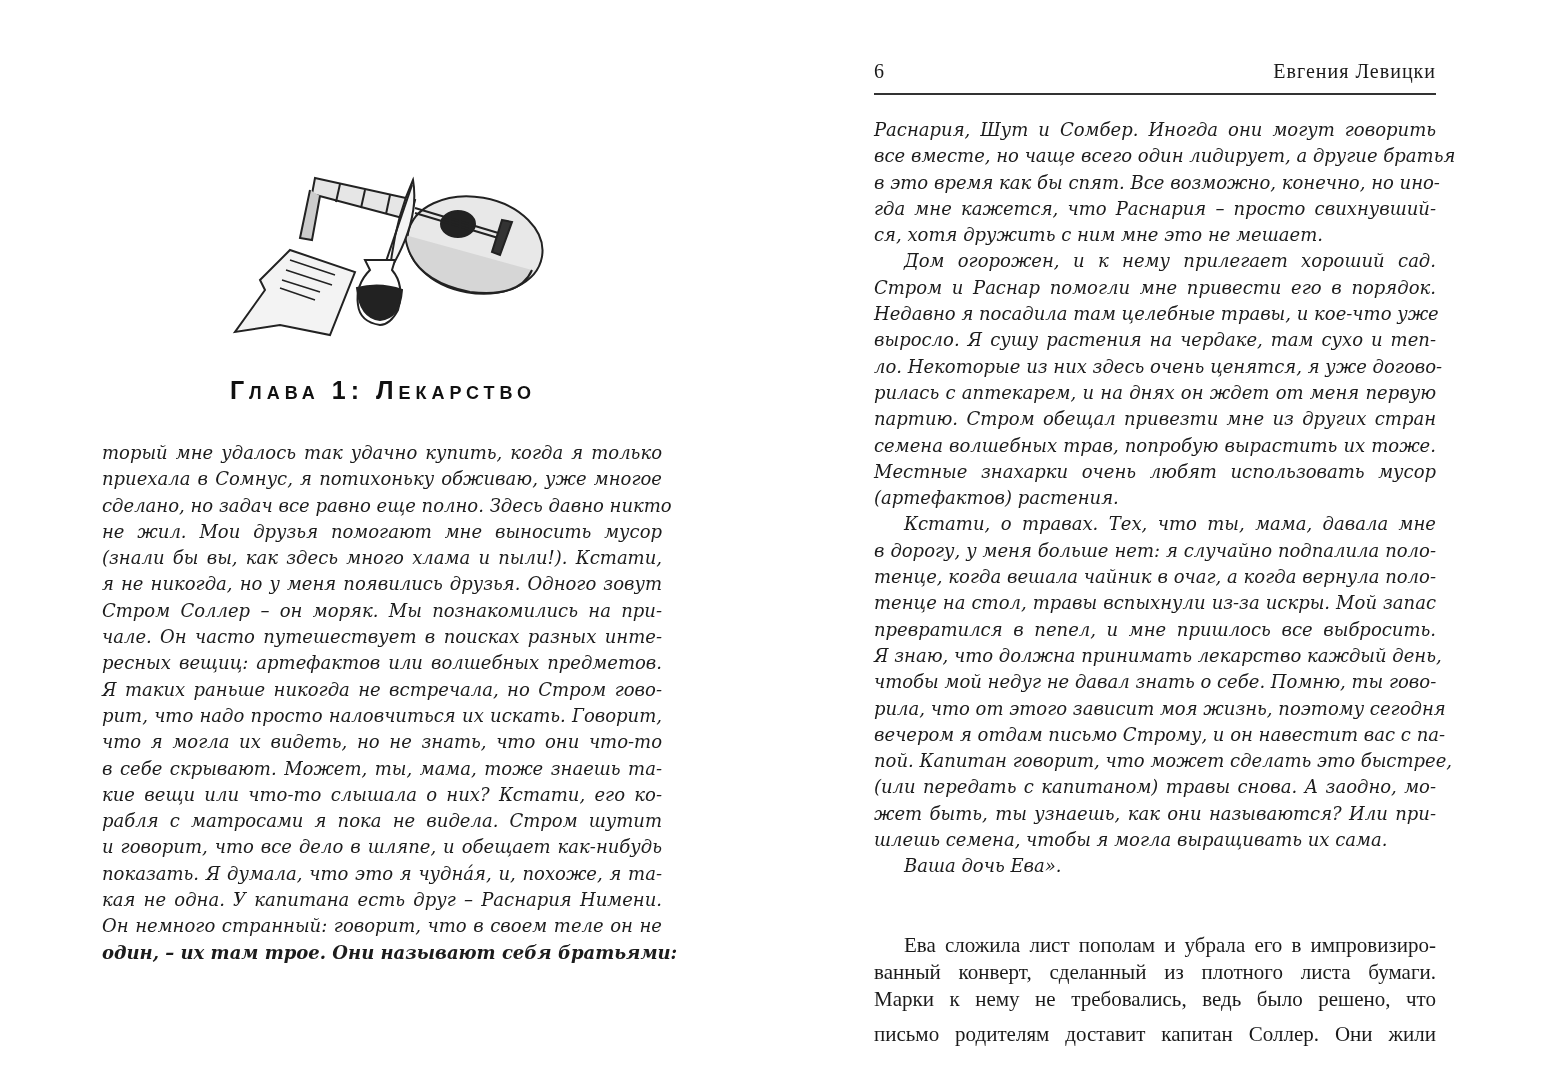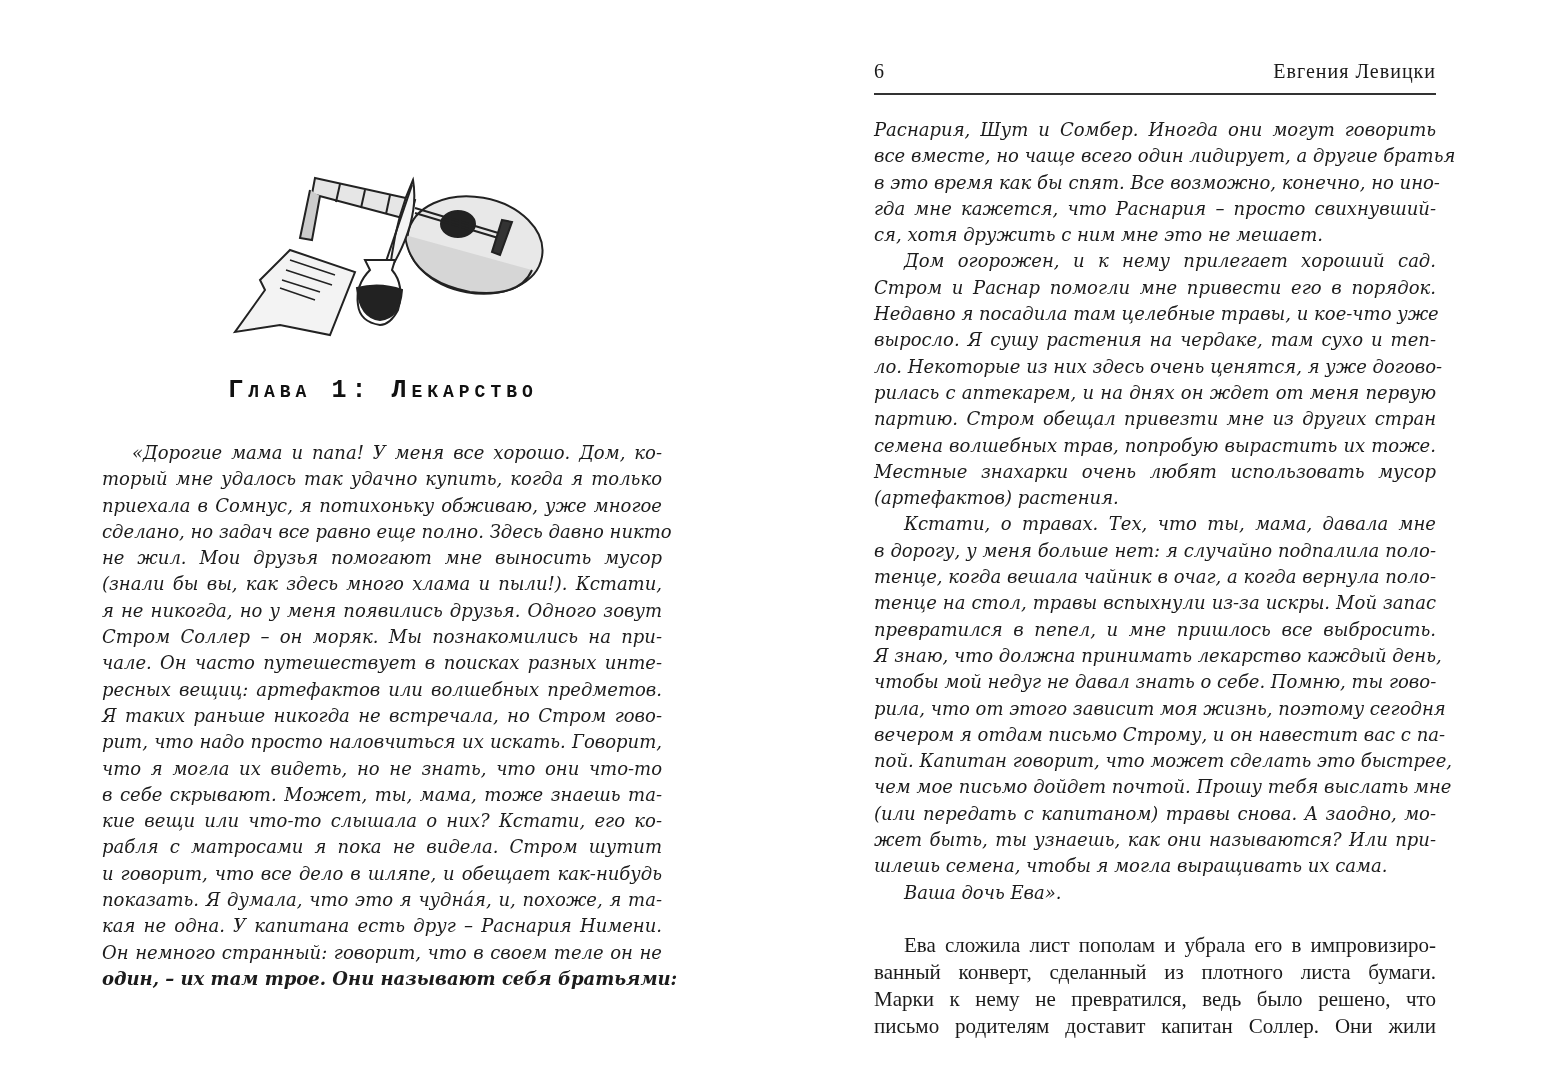--- a/index.html
+++ b/index.html
@@ -8,21 +8,21 @@
     color: #1a1a1a;
   }
   .page { position: absolute; top: 0; height: 1080px; }
   .page-left { left: 0; width: 771px; }
   .page-right { left: 771px; width: 772px; }
 
   .illustration { position: absolute; left: 220px; top: 160px; width: 340px; height: 190px; }
 
   .chapter-title {
     position: absolute; left: 100px; width: 566px; top: 376px; text-align: center;
-    font-family: Liberation Mono, monospace; font-weight: bold; font-size: 25px;
+    font-family: Liberation Sans, sans-serif; font-weight: bold; font-size: 25px;
     letter-spacing: 5px; font-variant: small-caps; color: #111;
   }
 
   .body-text {
     position: absolute;
     font-family: "DejaVu Serif", serif; font-style: italic;
     font-size: 18px; line-height: 26.3px; color: #1c1c1c;
   }
   .left-text { left: 102px; top: 440px; width: 560px; }
   .right-text { left: 103px; top: 117px; width: 562px; }
@@ -70,21 +70,20 @@
       <path d="M137 128 Q160 122 182 130 Q180 158 160 160 Q140 158 137 128 Z" fill="#222"></path>
 
       <path d="M70 90 L135 112 L110 175 L60 165 L15 172 L45 130 L40 120 Z" fill="#f3f3f3"></path>
       <path d="M70 100 L115 115 M66 110 L112 125 M62 120 L100 132 M60 128 L95 140" stroke-width="1.5"></path>
     </g>
   </svg>
 
   <div class="chapter-title">Глава 1: Лекарство</div>
 
   <div class="body-text left-text" id="left-lines">
-      <span class="line indent">«Дорогие мама и папа! У меня все хорошо. Дом, ко-</span>
       <span class="line">торый мне удалось так удачно купить, когда я только</span>
       <span class="line">приехала в Сомнус, я потихоньку обживаю, уже многое</span>
       <span class="line">сделано, но задач все равно еще полно. Здесь давно никто</span>
       <span class="line">не жил. Мои друзья помогают мне выносить мусор</span>
       <span class="line">(знали бы вы, как здесь много хлама и пыли!). Кстати,</span>
       <span class="line">я не никогда, но у меня появились друзья. Одного зовут</span>
       <span class="line">Стром Соллер – он моряк. Мы познакомились на при-</span>
       <span class="line">чале. Он часто путешествует в поисках разных инте-</span>
       <span class="line">ресных вещиц: артефактов или волшебных предметов.</span>
       <span class="line">Я таких раньше никогда не встречала, но Стром гово-</span>
@@ -127,26 +126,25 @@
       <span class="line indent">Кстати, о травах. Тех, что ты, мама, давала мне</span>
       <span class="line">в дорогу, у меня больше нет: я случайно подпалила поло-</span>
       <span class="line">тенце, когда вешала чайник в очаг, а когда вернула поло-</span>
       <span class="line">тенце на стол, травы вспыхнули из-за искры. Мой запас</span>
       <span class="line">превратился в пепел, и мне пришлось все выбросить.</span>
       <span class="line">Я знаю, что должна принимать лекарство каждый день,</span>
       <span class="line">чтобы мой недуг не давал знать о себе. Помню, ты гово-</span>
       <span class="line">рила, что от этого зависит моя жизнь, поэтому сегодня</span>
       <span class="line">вечером я отдам письмо Строму, и он навестит вас с па-</span>
       <span class="line">пой. Капитан говорит, что может сделать это быстрее,</span>
-      <span class="line">чем мое письмо дойдет почтой. Прошу тебя выслать мне</span>
       <span class="line">(или передать с капитаном) травы снова. А заодно, мо-</span>
       <span class="line">жет быть, ты узнаешь, как они называются? Или при-</span>
       <span class="line last">шлешь семена, чтобы я могла выращивать их сама.</span>
       <span class="line indent last">Ваша дочь Ева».</span>
     </div>
 
   <div class="roman-text" id="roman-lines">
       <span class="line indent">Ева сложила лист пополам и убрала его в импровизиро-</span>
       <span class="line">ванный конверт, сделанный из плотного листа бумаги.</span>
-      <span class="line">Марки к нему не превратился, ведь было решено, что</span>
-      <span class="line last" style="text-align-last: justify;">письмо родителям доставит капитан Соллер. Они жили</span>
+      <span class="line">Марки к нему не требовались, ведь было решено, что</span>
+      <span class="line last" style="text-align-last: justify; margin-top: 8px;">письмо родителям доставит капитан Соллер. Они жили</span>
     </div>
 </div>
 
 </body></html>

